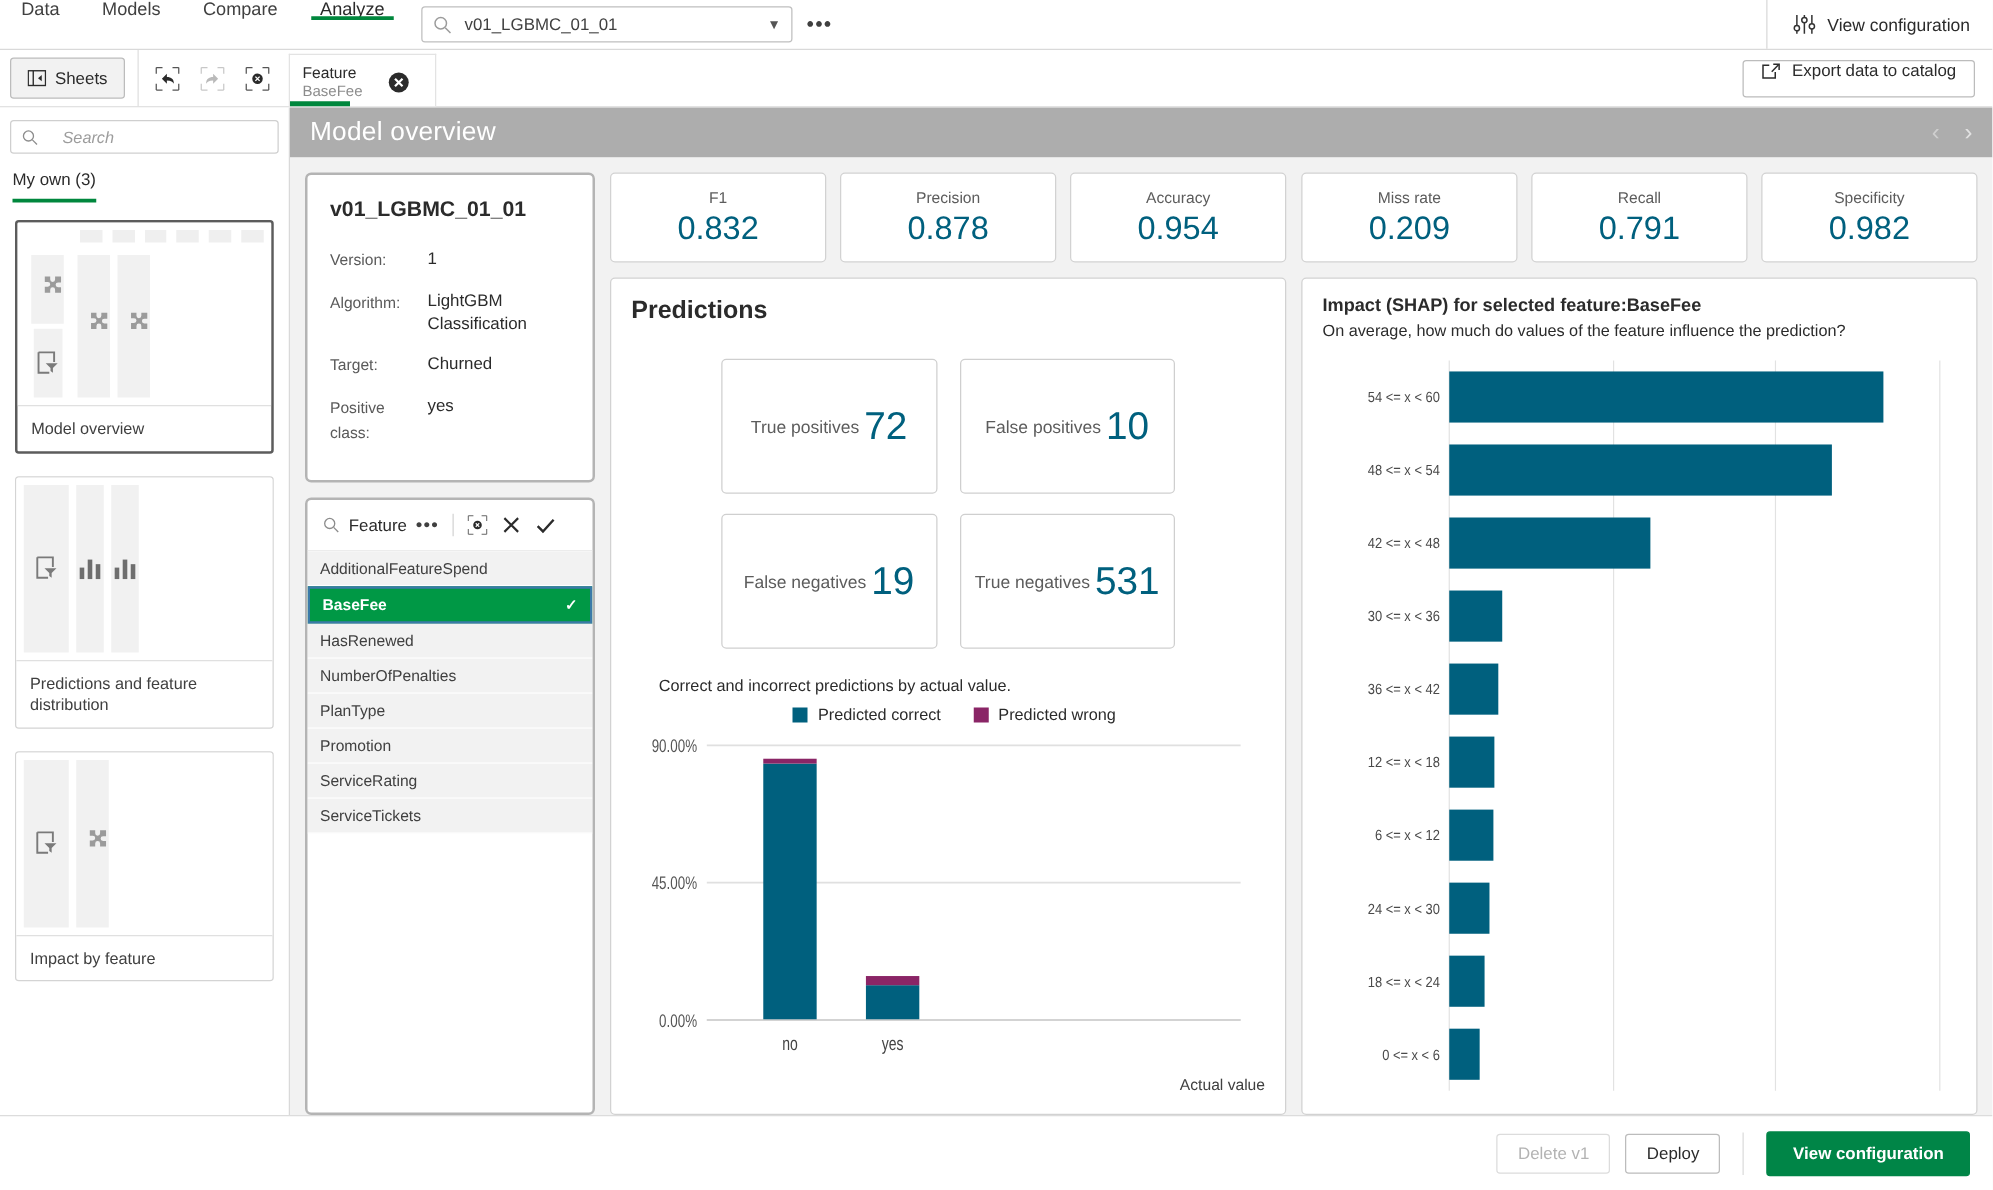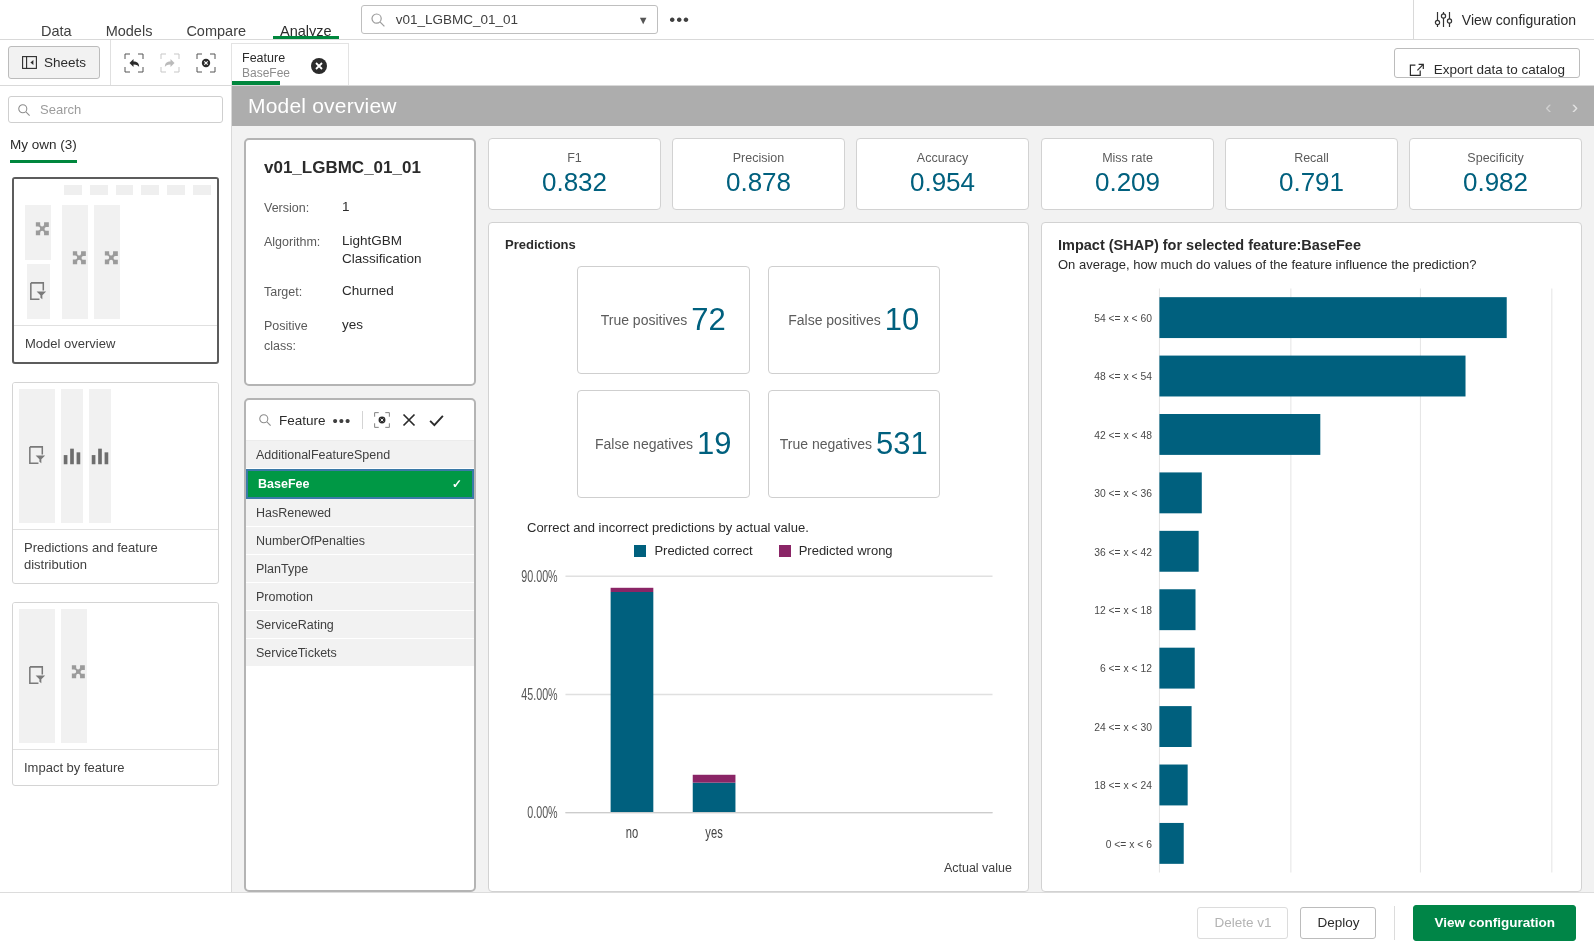--- a/index.html
+++ b/index.html
@@ -12,21 +12,21 @@
   }
   .app { position: relative; width: 1594px; height: 952px; display: flex; flex-direction: column; }
 
   
   .topbar {
     height: 40px; flex: 0 0 40px;
     display: flex; align-items: stretch;
     border-bottom: 1px solid #d9d9d9;
     background: #fff;
   }
-  .topnav { display: flex; align-items: flex-end; padding-left: 24px; }
+  .topnav { display: flex; align-items: flex-start; padding-left: 0; }
   .topnav-item {
     display: flex; align-items: center; padding: 0 17px;
     font-size: 14.5px; color: #404040; cursor: pointer;
     position: relative; white-space: nowrap;
   }
   .topnav-item.active { font-weight: normal; color: #2b2b2b; }
   .topnav-item.active::after {
     content: ""; position: absolute; left: 10px; right: 10px; bottom: 0;
     height: 3px; background: #00873d;
   }
@@ -69,35 +69,35 @@
   .selection-chip .txt { line-height: 1.25; }
   .selection-chip .t1 { font-size: 12.5px; color: #2b2b2b; }
   .selection-chip .t2 { font-size: 12px; color: #8c8c8c; }
   .selection-chip .xbtn { width: 18px; height: 18px; }
   .selection-chip::after {
     content: ""; position: absolute; left: 0; bottom: 0; width: 48px; height: 4px; background: #00873d;
   }
   .export-btn {
     margin-left: auto; align-self: center; margin-right: 14px;
     height: 30px; border: 1px solid #bcbcbc; background: #fff; border-radius: 3px;
-    display: flex; align-items: flex-end; gap: 9px; padding: 0 14px;
+    display: flex; align-items: flex-start; gap: 9px; padding: 0 14px;
     font-size: 13.5px; color: #2b2b2b; cursor: pointer;
   }
 
   
   .body { flex: 1; display: flex; min-height: 0; }
 
   
   .leftpanel {
     width: 232px; flex: 0 0 232px; border-right: 1px solid #d9d9d9;
     display: flex; flex-direction: column; background: #fff;
   }
   .search-field {
     margin: 10px 8px 6px 8px; height: 27px; border: 1px solid #cfcfcf; border-radius: 3px;
-    display: flex; align-items: center; padding: 0 8px; gap: 9px;
+    display: flex; align-items: center; padding: 0 8px; gap: 19px; font-style: italic;
   }
   .search-field .ph { font-size: 13px; color: #9c9c9c; }
   .tabs-row { padding: 6px 10px 0 10px; }
   .own-tab {
     display: inline-block; font-size: 13.5px; color: #2b2b2b; padding-bottom: 8px;
     border-bottom: 3px solid #00873d; cursor: pointer;
   }
   .cards { padding: 14px 12px 0 12px; overflow-y: auto; flex: 1; }
   .card {
     border: 1px solid #d4d4d4; border-radius: 3px; margin-bottom: 18px;
@@ -177,21 +177,21 @@
     flex: 1; background: #fff; border: 1px solid #d2d2d2; border-radius: 4px;
     display: flex; flex-direction: column; align-items: center; justify-content: center; gap: 2px;
   }
   .kpi .lbl { font-size: 12.5px; color: #5c5c5c; }
   .kpi .val { font-size: 26px; color: #00607e; }
 
   .panel {
     background: #fff; border: 1px solid #d2d2d2; border-radius: 4px; flex: 1;
     display: flex; flex-direction: column; min-height: 0; padding: 14px 16px 10px 16px;
   }
-  .panel > h3 { font-size: 13px; color: #2b2b2b; font-weight: bold; margin-bottom: 2px; }
+  .panel > h3 { font-size: 20px; color: #2b2b2b; font-weight: bold; margin-bottom: 15px; }
 
   .cm-grid {
     display: grid; grid-template-columns: 1fr 1fr; gap: 16px 18px;
     padding: 12px 72px 4px 72px;
   }
   .cm-cell {
     border: 1px solid #cfcfcf; border-radius: 4px; height: 108px;
     display: flex; flex-direction: row; align-items: center; justify-content: center; gap: 4px;
   }
   .cm-cell .lbl { font-size: 14px; color: #5c5c5c; }

